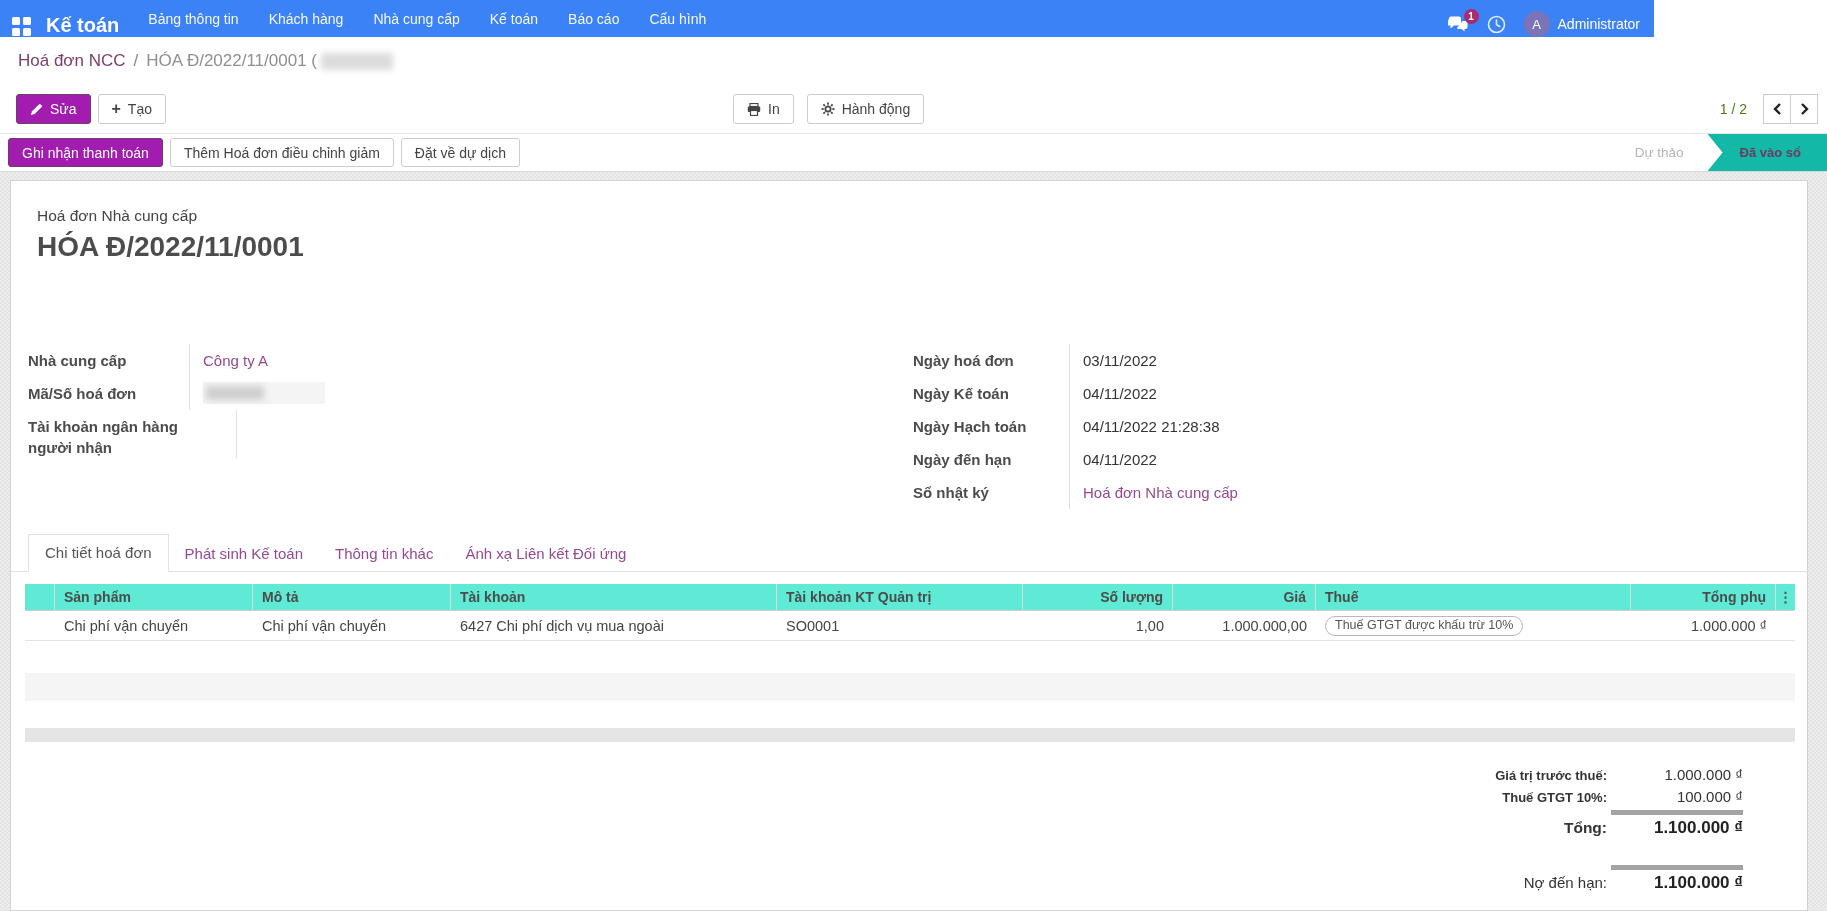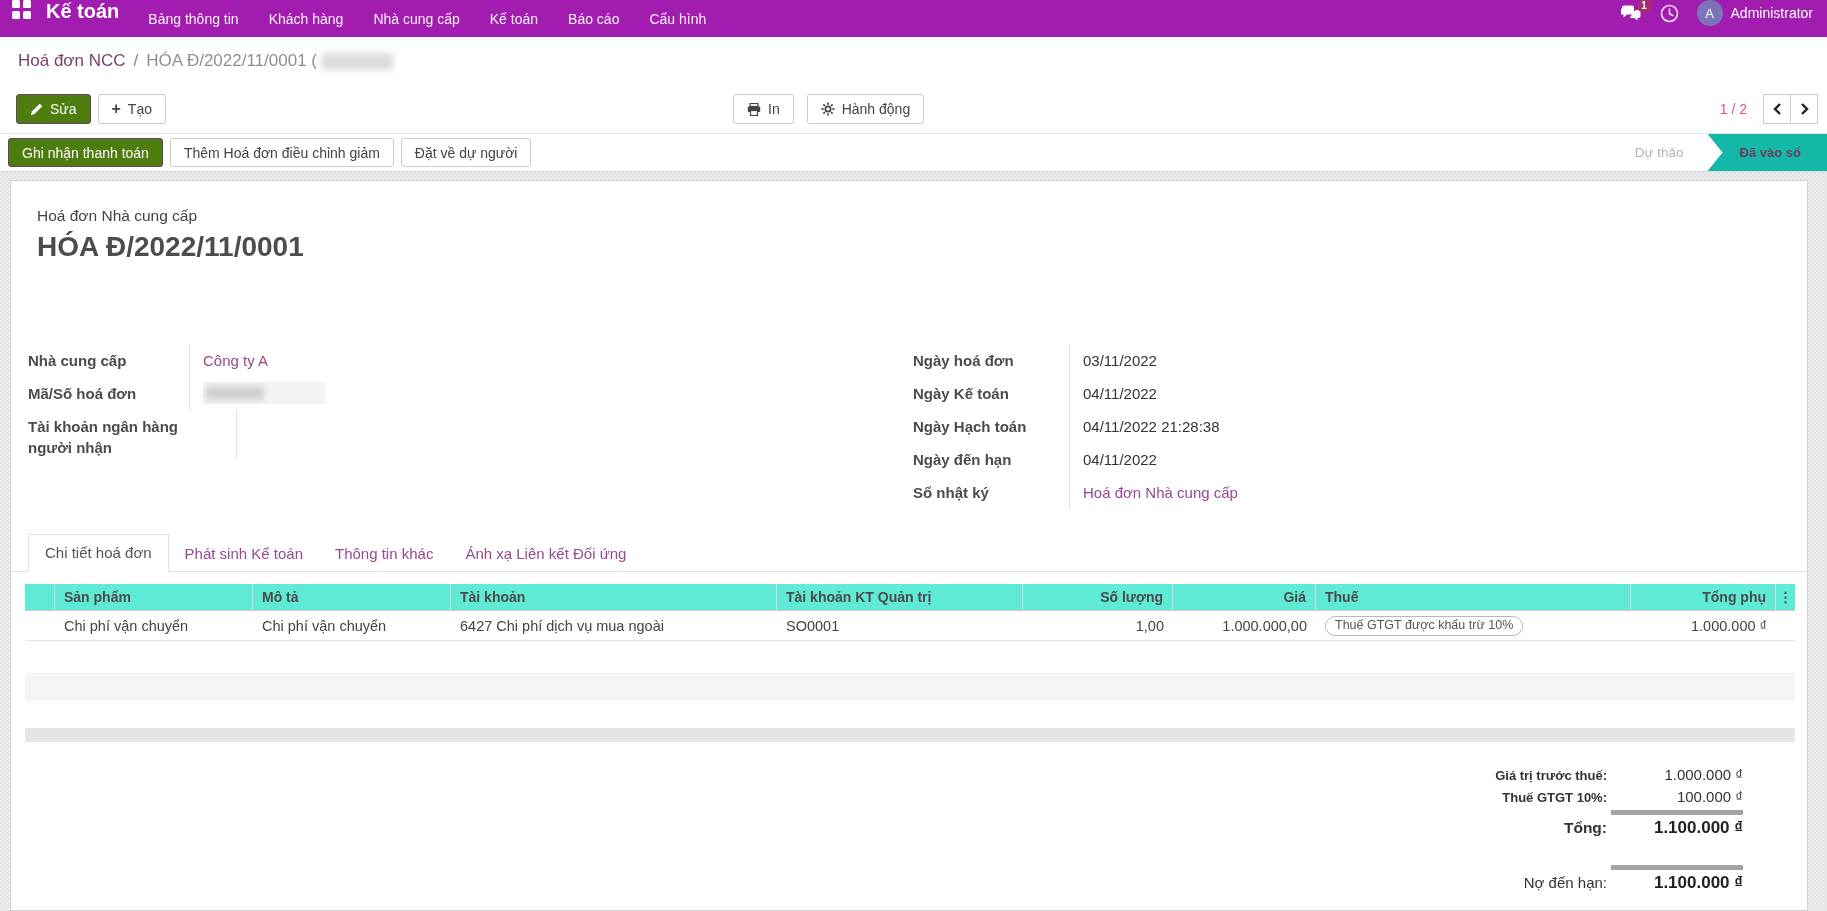--- a/index.html
+++ b/index.html
@@ -1,21 +1,21 @@
 <!DOCTYPE html>
 <html><head>
 <meta charset="utf-8">
 <style>
   * { box-sizing: border-box; margin: 0; padding: 0; }
   html,body { width:1827px; height:911px; overflow:hidden;
     font-family:"Liberation Sans", sans-serif; background:#fff; position:relative; }
 
   
-  .nav { position:absolute; top:0; left:0; width:1827px; height:37px;
-    background:#a21caf; display:flex; align-items:flex-start; color:#fff; }
+  .nav { position:absolute; top:0; left:0; width:1654px; height:37px;
+    background:#3b82f6; display:flex; align-items:flex-end; color:#fff; }
   .apps-icon { width:20px; height:20px; margin:0 10px 0 12px; display:grid;
     grid-template-columns:8px 8px; grid-template-rows:8px 8px; gap:3px; cursor:pointer; }
   .apps-icon span { background:#fff; border-radius:1.5px; }
   .brand { font-size:20px; font-weight:700; margin:0 14px 0 4px; cursor:pointer; }
   .nav-item { font-size:14px; padding:0 15px; height:37px; display:flex; align-items:center;
     color:rgba(255,255,255,.95); cursor:pointer; }
   .nav-right { margin-left:auto; display:flex; align-items:center; gap:18px; padding-right:14px; }
   .msg-wrap { position:relative; cursor:pointer; }
   .badge { position:absolute; top:-7px; right:-10px; background:#a92c6e; color:#fff;
     font-size:10px; min-width:15px; height:15px; border-radius:8px; display:flex;
@@ -31,25 +31,25 @@
   .crumb-parent { color:#7a3f6e; cursor:pointer; }
   .crumb-sep { color:#888; margin:0 8px; }
   .crumb-cur { color:#8f8f8f; }
   .redact { background:#cfcfcf; filter:blur(3px); border-radius:2px; display:inline-block; }
 
   
   .controlbar { position:absolute; top:85px; left:0; width:1827px; height:48px; background:#fff; }
   .btn { height:30px; border:1px solid #ccc; background:#fff; border-radius:3px;
     font-size:14px; color:#444; display:inline-flex; align-items:center; gap:7px;
     padding:0 13px; cursor:pointer; font-family:inherit; }
-  .btn-primary { background:#4d7c0f; border-color:#6a4066; color:#fff; }
+  .btn-primary { background:#a21caf; border-color:#6a4066; color:#fff; }
   .left-btns { position:absolute; left:16px; top:9px; display:flex; gap:7px; }
   .center-btns { position:absolute; left:733px; top:9px; display:flex; gap:13px; }
   .pager { position:absolute; right:9px; top:9px; display:flex; align-items:center; }
-  .pager-count { font-size:14px; color:#ec4899; margin-right:16px; }
+  .pager-count { font-size:14px; color:#4d7c0f; margin-right:16px; }
   .pager-btn { width:28px; height:30px; border:1px solid #ccc; background:#fff;
     display:flex; align-items:center; justify-content:center; cursor:pointer; }
   .pager-btn + .pager-btn { margin-left:-1px; }
 
   
   .statusbar { position:absolute; top:133px; left:0; width:1827px; height:39px;
     background:#fff; border-top:1px solid #e6e6e6; border-bottom:1px solid #d7d7d7; }
   .status-btns { position:absolute; left:8px; top:4px; display:flex; gap:7px; }
   .stages { position:absolute; right:0; top:0; height:37px; display:flex; align-items:stretch; }
   .stage-inactive { display:flex; align-items:center; color:#b3b3b3; font-size:13.5px; padding:0 24px; }
@@ -222,21 +222,21 @@
           <polyline points="2,1 7,6 2,11" fill="none" stroke="#222" stroke-width="2.4"></polyline>
         </svg>
     </div>
   </div>
 </div>
 
 <div class="statusbar">
   <div class="status-btns">
     <button class="btn btn-primary" style="height:29px;">Ghi nhận thanh toán</button>
     <button class="btn" style="height:29px;">Thêm Hoá đơn điều chỉnh giảm</button>
-    <button class="btn" style="height:29px;">Đặt về dự người</button>
+    <button class="btn" style="height:29px;">Đặt về dự dịch</button>
   </div>
   <div class="stages">
     <div class="stage-inactive">Dự thảo</div>
     <div class="stage-active">Đã vào sổ</div>
   </div>
 </div>
 
 <div class="content">
   <div class="sheet">
 

